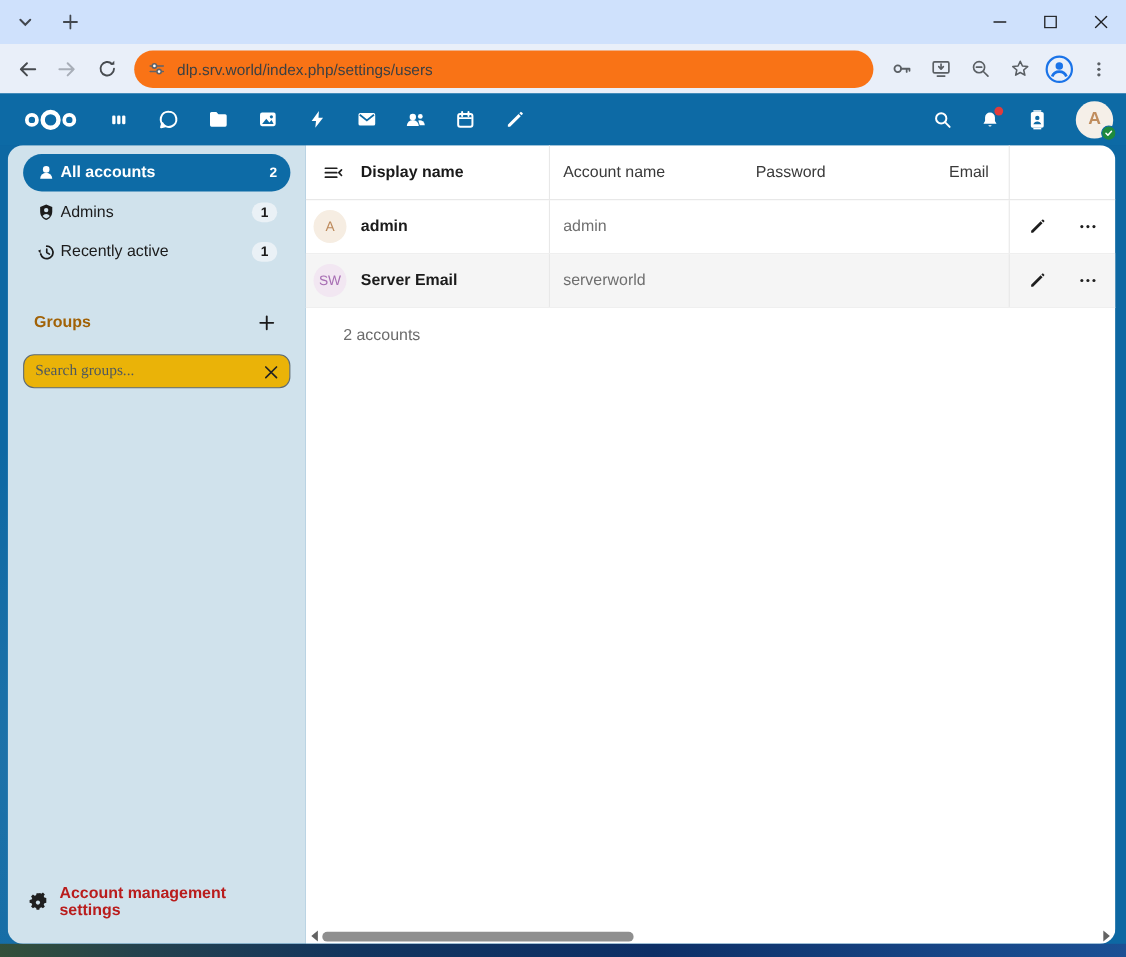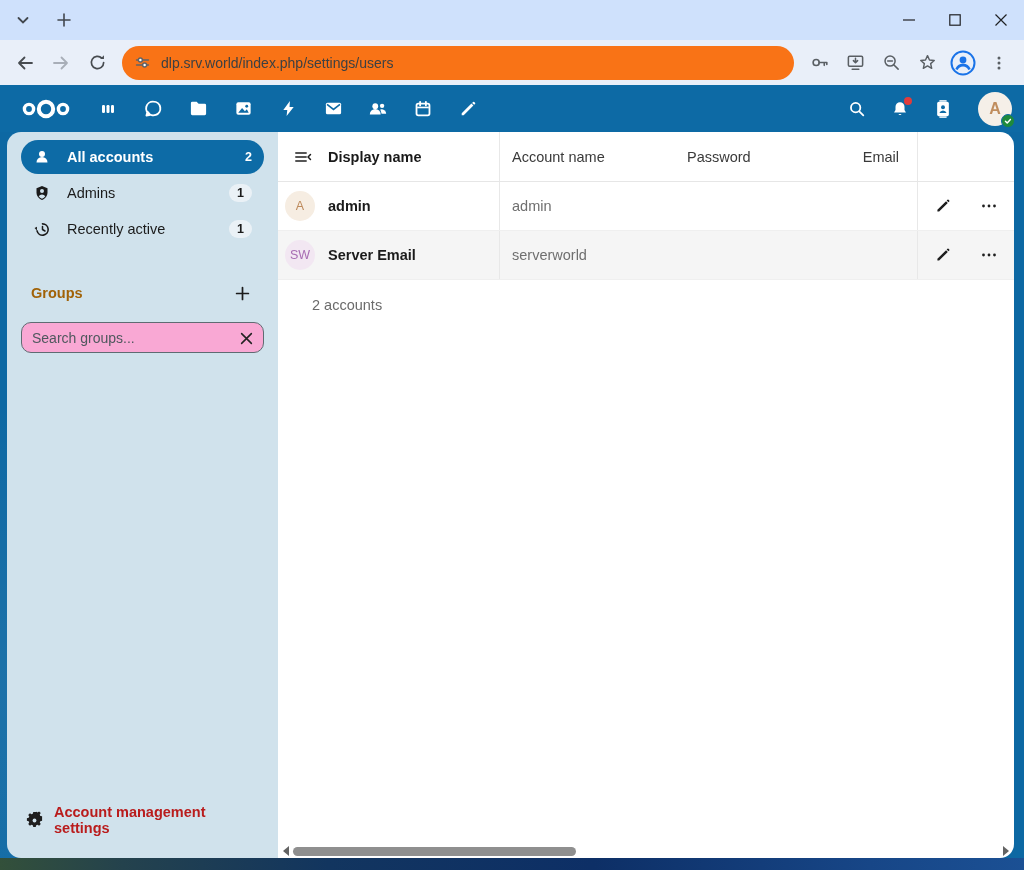--- a/index.html
+++ b/index.html
@@ -42,33 +42,33 @@
       radial-gradient(circle 420px at 40px 560px, rgba(255,255,255,0.07), rgba(255,255,255,0) 70%),
       radial-gradient(circle 300px at 180px 700px, rgba(255,255,255,0.05), rgba(255,255,255,0) 70%),
       #0d68a3; }
   .app-area::after { content:""; position:absolute; left:0; right:0; bottom:0; height:12px;
     background:linear-gradient(90deg,#33503a 0%,#24424d 12%,#12355f 32%,#0d2f66 58%,#174687 85%,#1b5094 100%); }
   .card { position:absolute; left:7px; top:0; right:10px; bottom:12px; border-radius:14px; overflow:hidden; display:flex; z-index:1; }
 
   
   .sidebar { width:271px; background:#d0e2ec; flex:none; display:flex; flex-direction:column; padding:8px; }
   .new-account-btn { height:32px; margin:2px 6px 14px 6px; background:#0d6ba6; border:none; border-radius:16px; color:#fff; font-size:14.5px; font-weight:700; display:flex; align-items:center; justify-content:center; gap:8px; font-family:inherit; cursor:pointer; }
-  .nav-item { height:34px; margin:0 6px 2px 6px; border-radius:17px; display:flex; align-items:center; padding:0 12px; gap:16px; font-size:14.5px; color:#1b1b1b; cursor:pointer; }
+  .nav-item { height:34px; margin:0 6px 2px 6px; border-radius:17px; display:flex; align-items:center; padding:0 12px; gap:4px; font-size:14.5px; color:#1b1b1b; cursor:pointer; }
   .nav-item .ni-icon { width:18px; height:18px; display:flex; align-items:center; justify-content:center; color:#1b1b1b; flex:none; }
   .nav-item.active { background:#0d6ba6; color:#ffffff; font-weight:600; }
   .nav-item.active .ni-icon { color:#ffffff; }
   .ni-label { flex:1; white-space:nowrap; overflow:hidden; }
   .ni-count { font-size:12.5px; font-weight:700; }
   .ni-count.pill { background:#eaf1f6; color:#1b1b1b; border-radius:10px; padding:2px 8px; }
   .nav-item.active .ni-count { color:#fff; }
   .groups-row { margin:30px 6px 6px 6px; display:flex; align-items:center; padding:0 10px; height:30px; }
   .groups-label { font-size:14.5px; font-weight:700; color:#a16207; flex:1; }
   .groups-add { width:24px; height:24px; display:flex; align-items:center; justify-content:center; color:#1b1b1b; cursor:pointer; }
   .search-wrap { margin:8px 6px; position:relative; }
-  .search-input { width:100%; height:31px; border:1.6px solid #5f6b72; border-radius:10px; background:#f9a8d4; padding:0 32px 0 10px; font-size:14px; color:#333; font-family:Liberation Sans, sans-serif; outline:none; }
+  .search-input { width:100%; height:31px; border:1.6px solid #5f6b72; border-radius:10px; background:#eab308; padding:0 32px 0 10px; font-size:14px; color:#333; font-family:Liberation Serif, serif; outline:none; }
   .search-input::placeholder { color:#4f585e; }
   .search-clear { position:absolute; right:6px; top:4px; width:24px; height:24px; display:flex; align-items:center; justify-content:center; color:#222; cursor:pointer; background:none; border:none; }
   .sb-settings { margin-top:auto; display:flex; align-items:center; gap:10px; padding:12px 10px 14px 10px; font-size:14.5px; font-weight:700; color:#b91c1c; cursor:pointer; }
   .sb-settings .gear { width:19px; height:19px; color:#1f1f1f; display:flex; }
 
   
   .content { flex:1; background:#ffffff; display:flex; flex-direction:column; min-width:0; }
   .tgrid { display:grid; grid-template-columns:50px 172px 187px 168px 1fr 97px; align-items:center; }
   .thead { height:50px; border-bottom:1px solid #e6e6e6; }
   .th { font-size:14.5px; color:#3a3a3a; }

